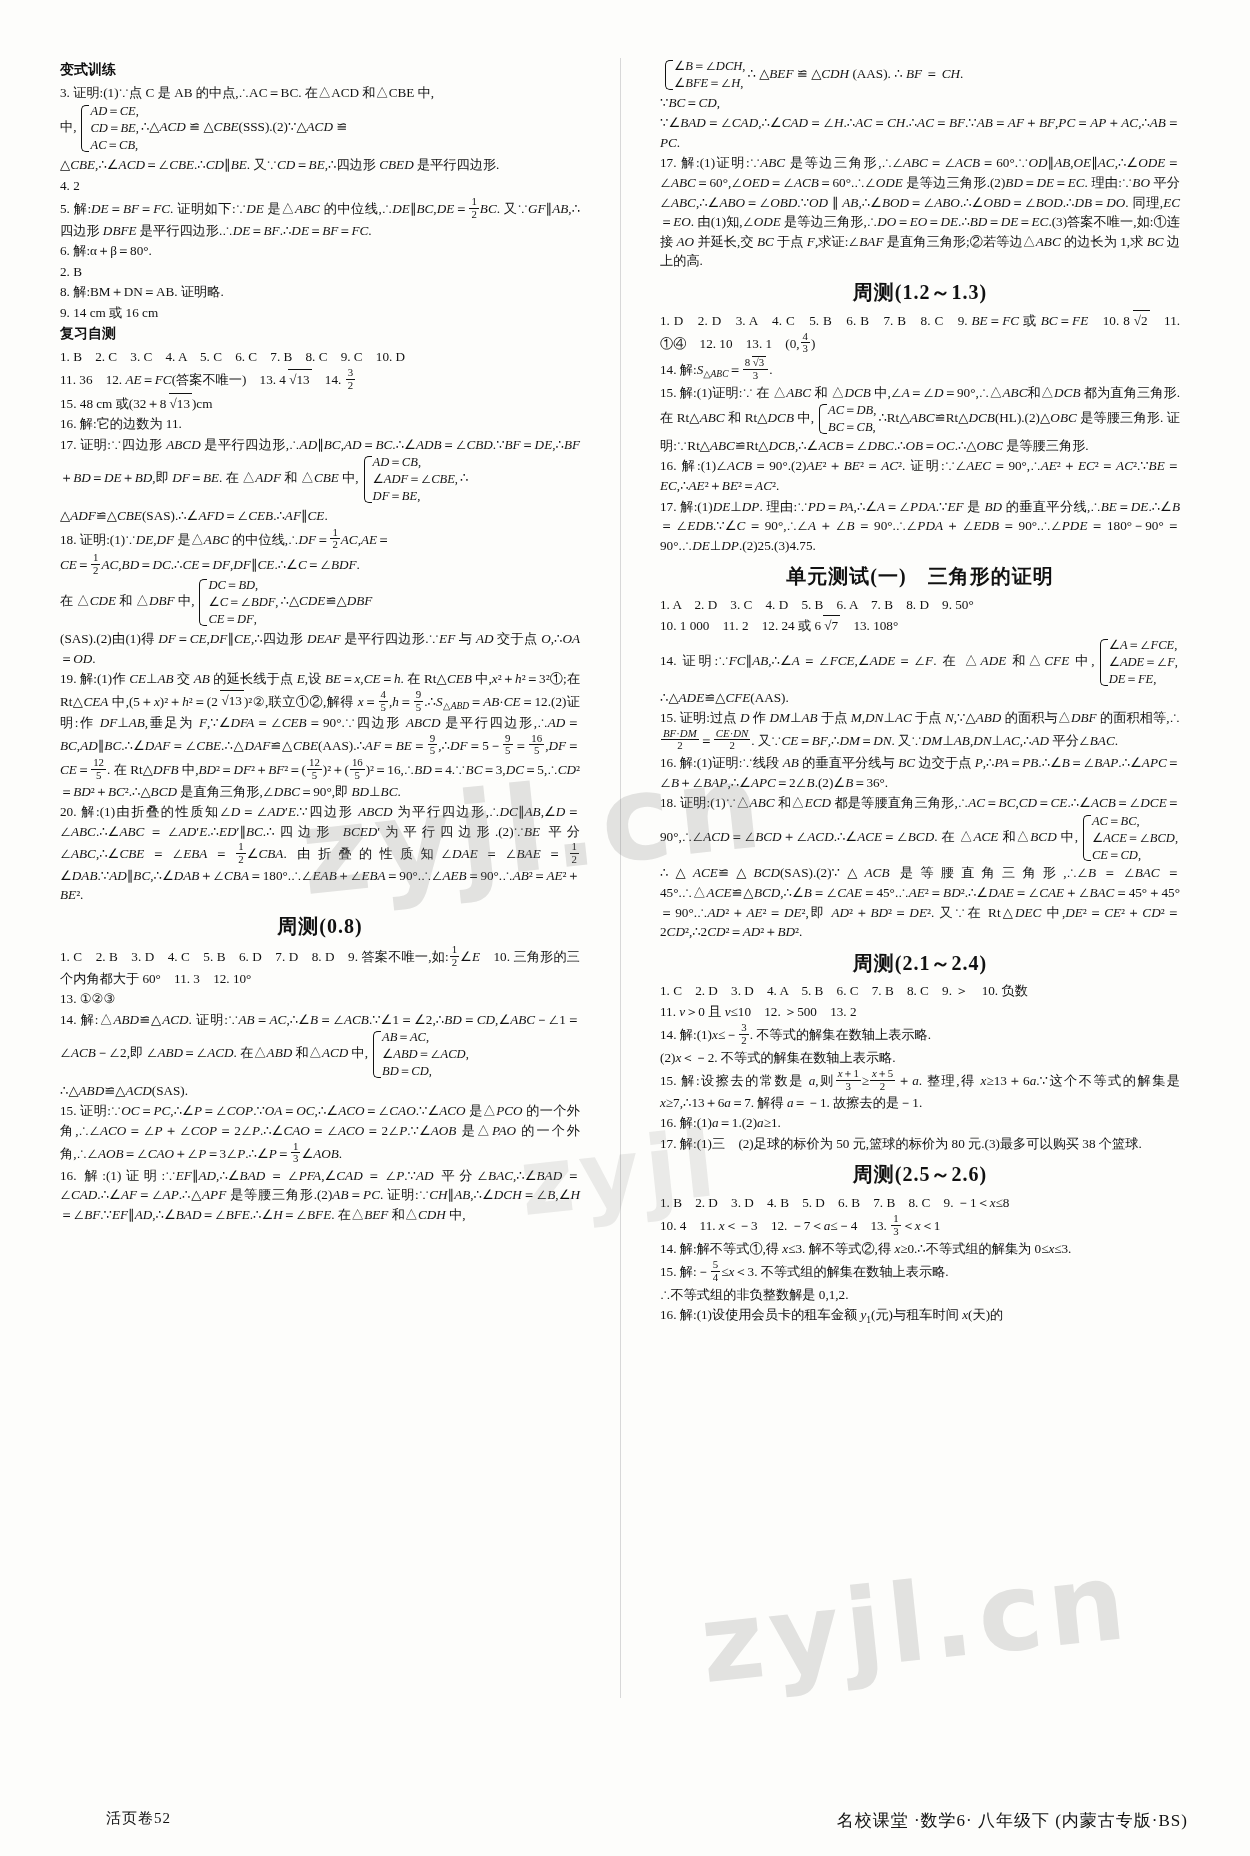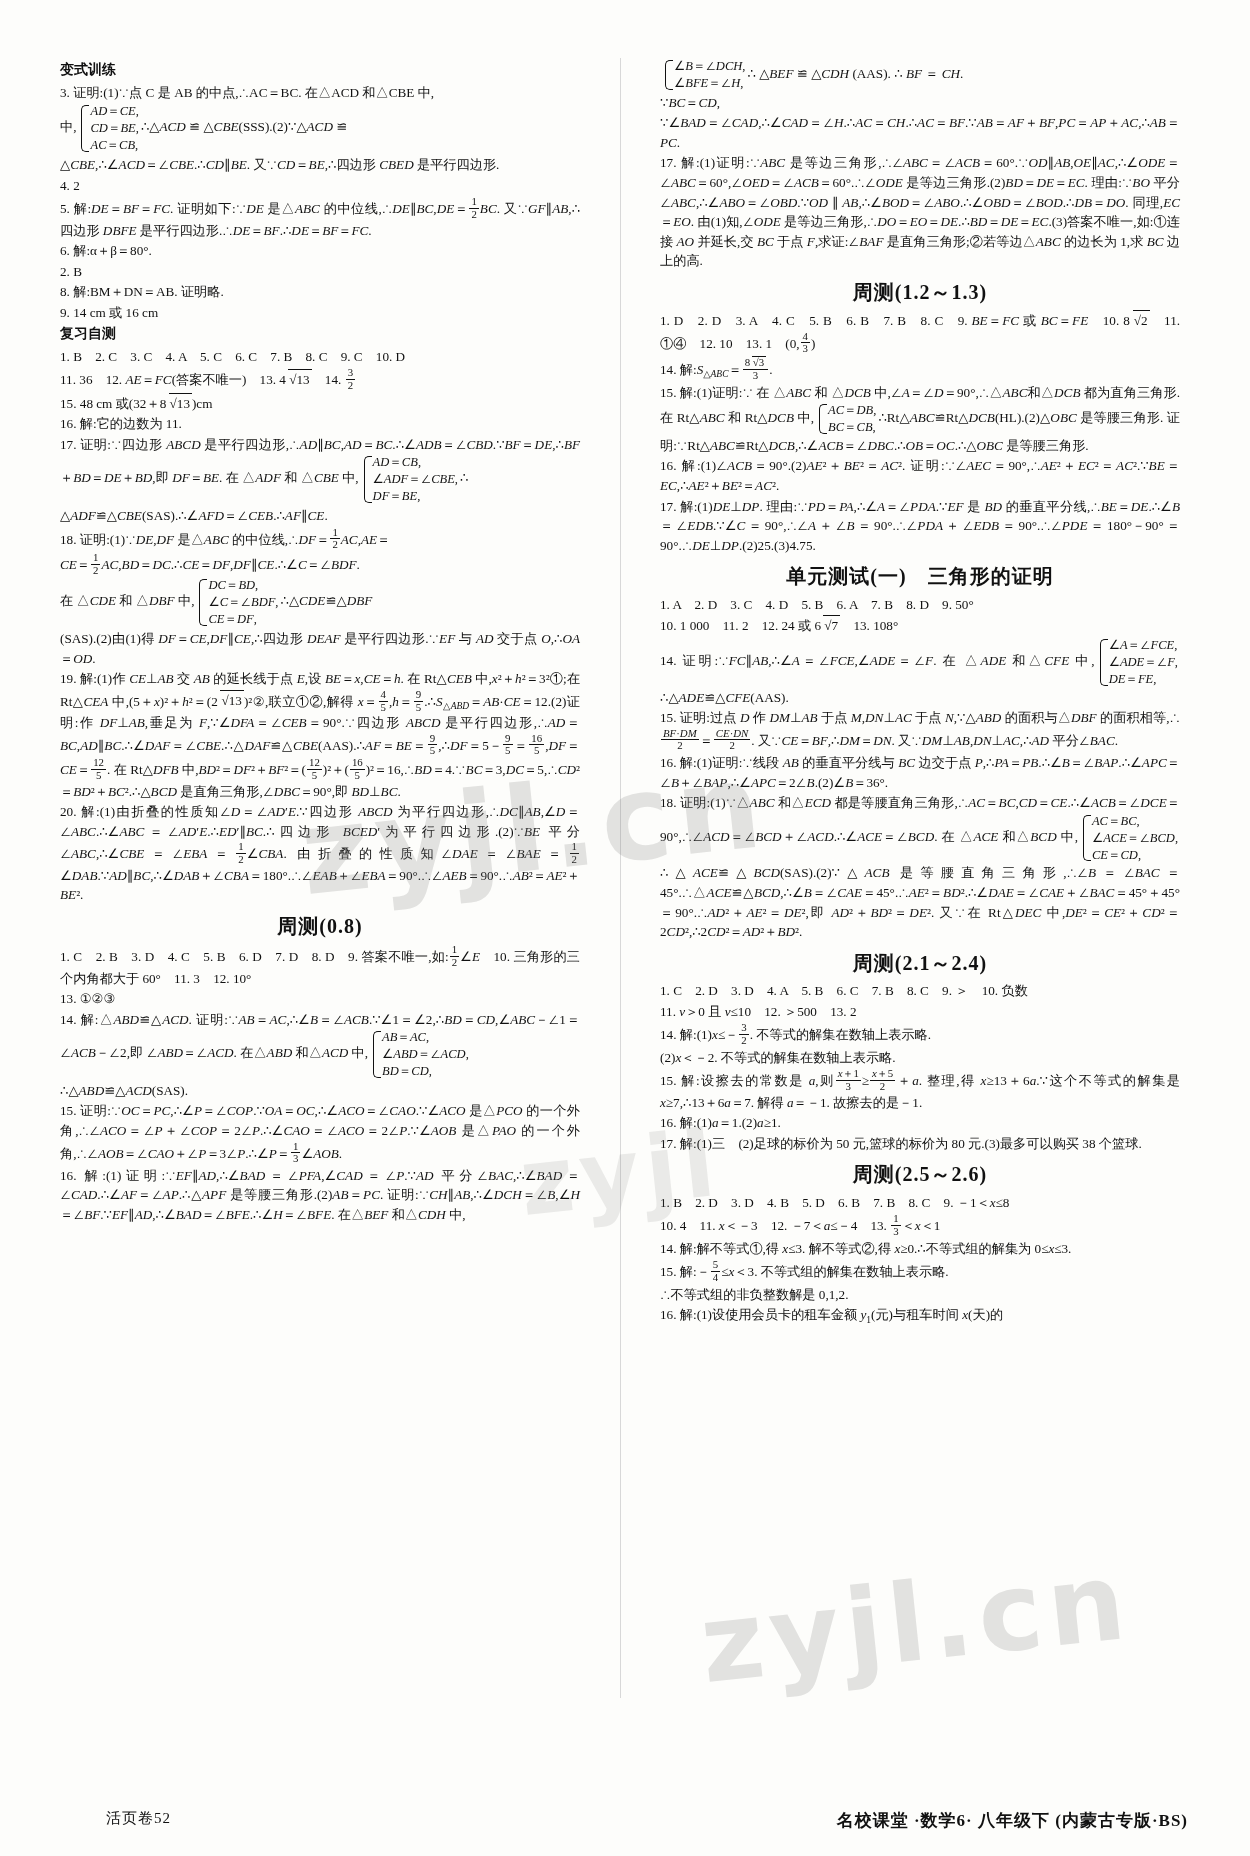--- a/index.html
+++ b/index.html
@@ -94,21 +94,21 @@
     position:absolute;
     left:62px;bottom:28px;
     font-size:15px;
     letter-spacing:1px;
     margin-left:44px;
   }
   .footer-right{
     position:absolute;
     right:62px;bottom:24px;
     font-size:17px;
-    font-weight:bold;
+    font-weight:normal;
     letter-spacing:1px;
     white-space:nowrap;
   }
   .wm{
     position:absolute;
     font-family:"DejaVu Sans", sans-serif;
     color:rgba(120,120,120,0.20);
     font-weight:bold;
     letter-spacing:6px;
     pointer-events:none;

